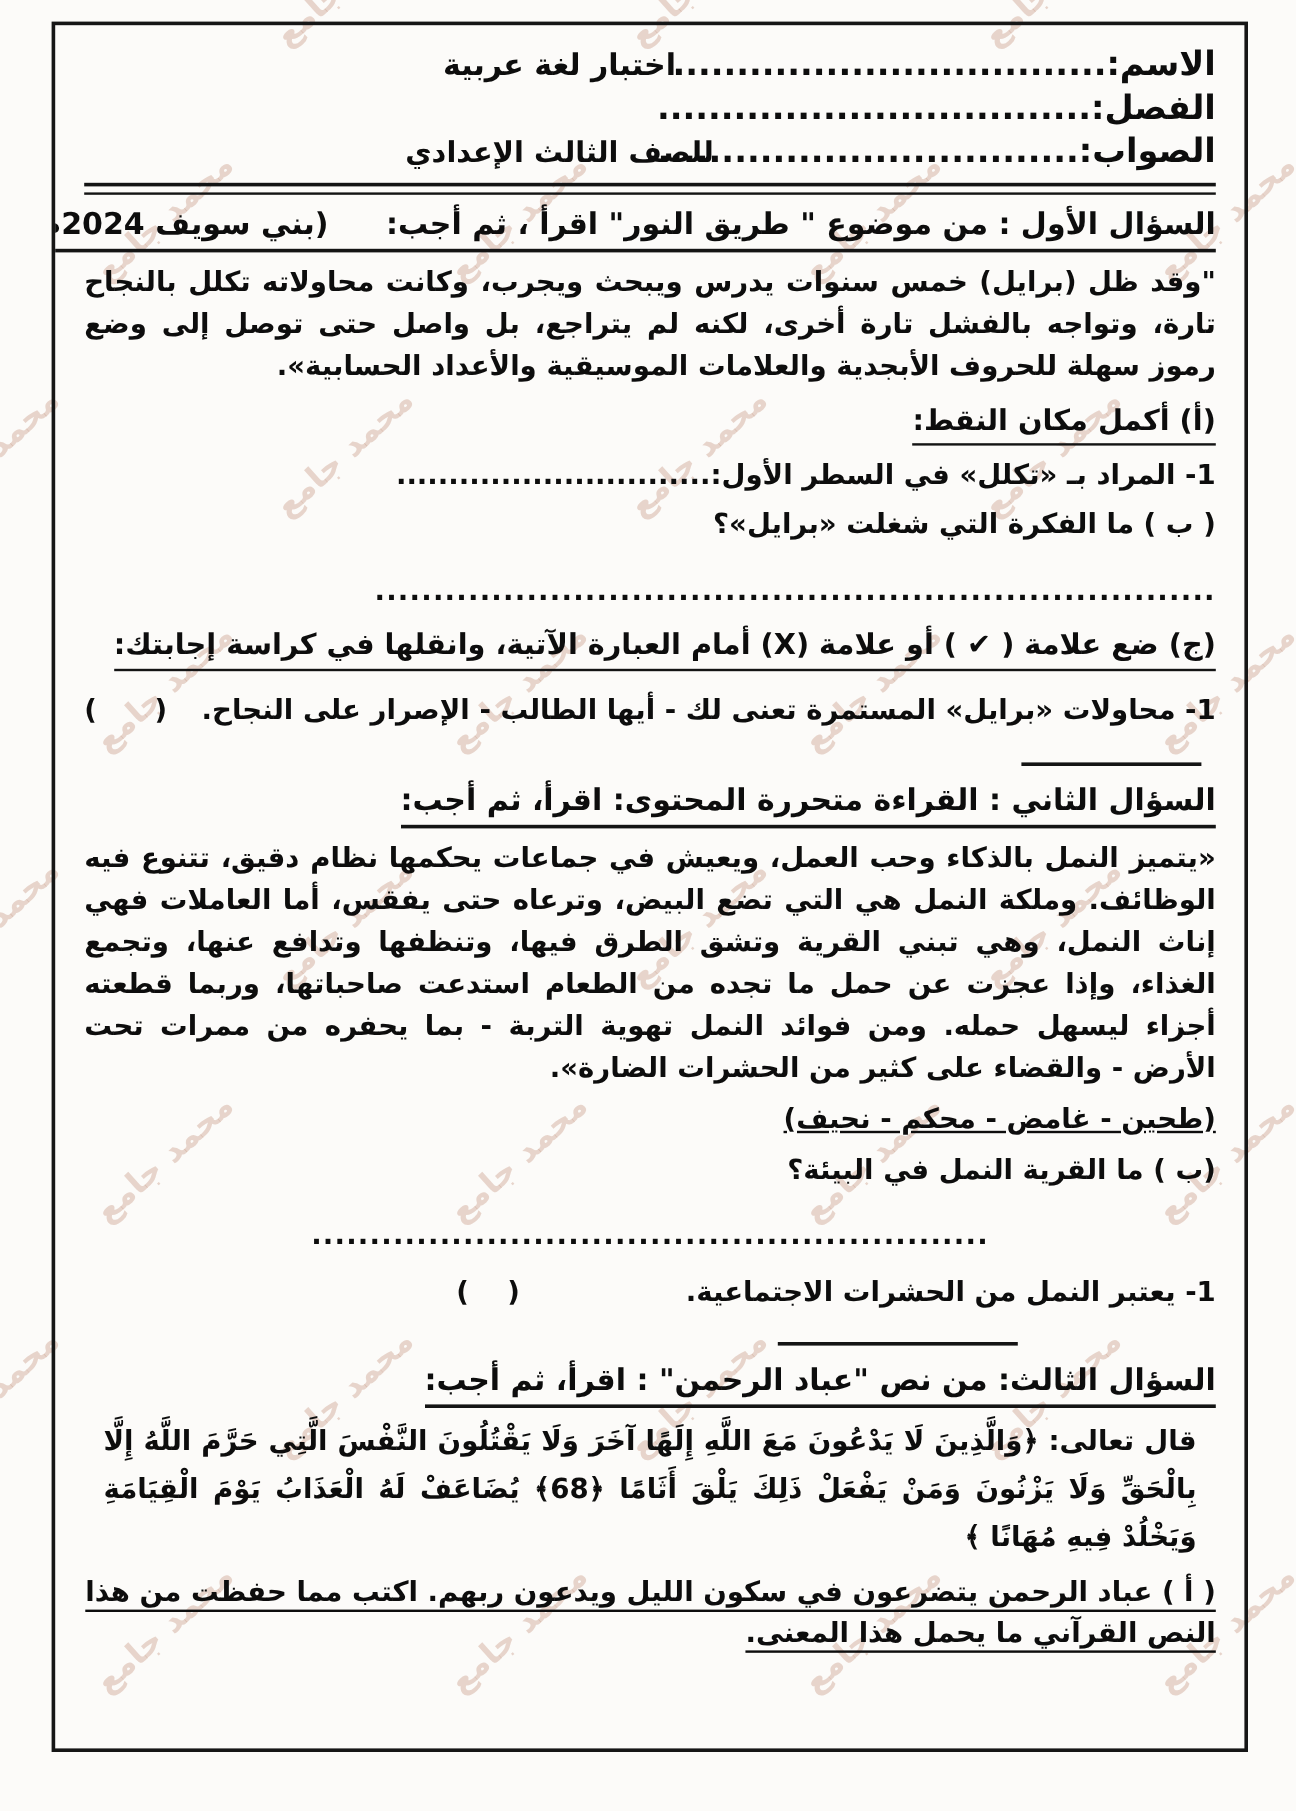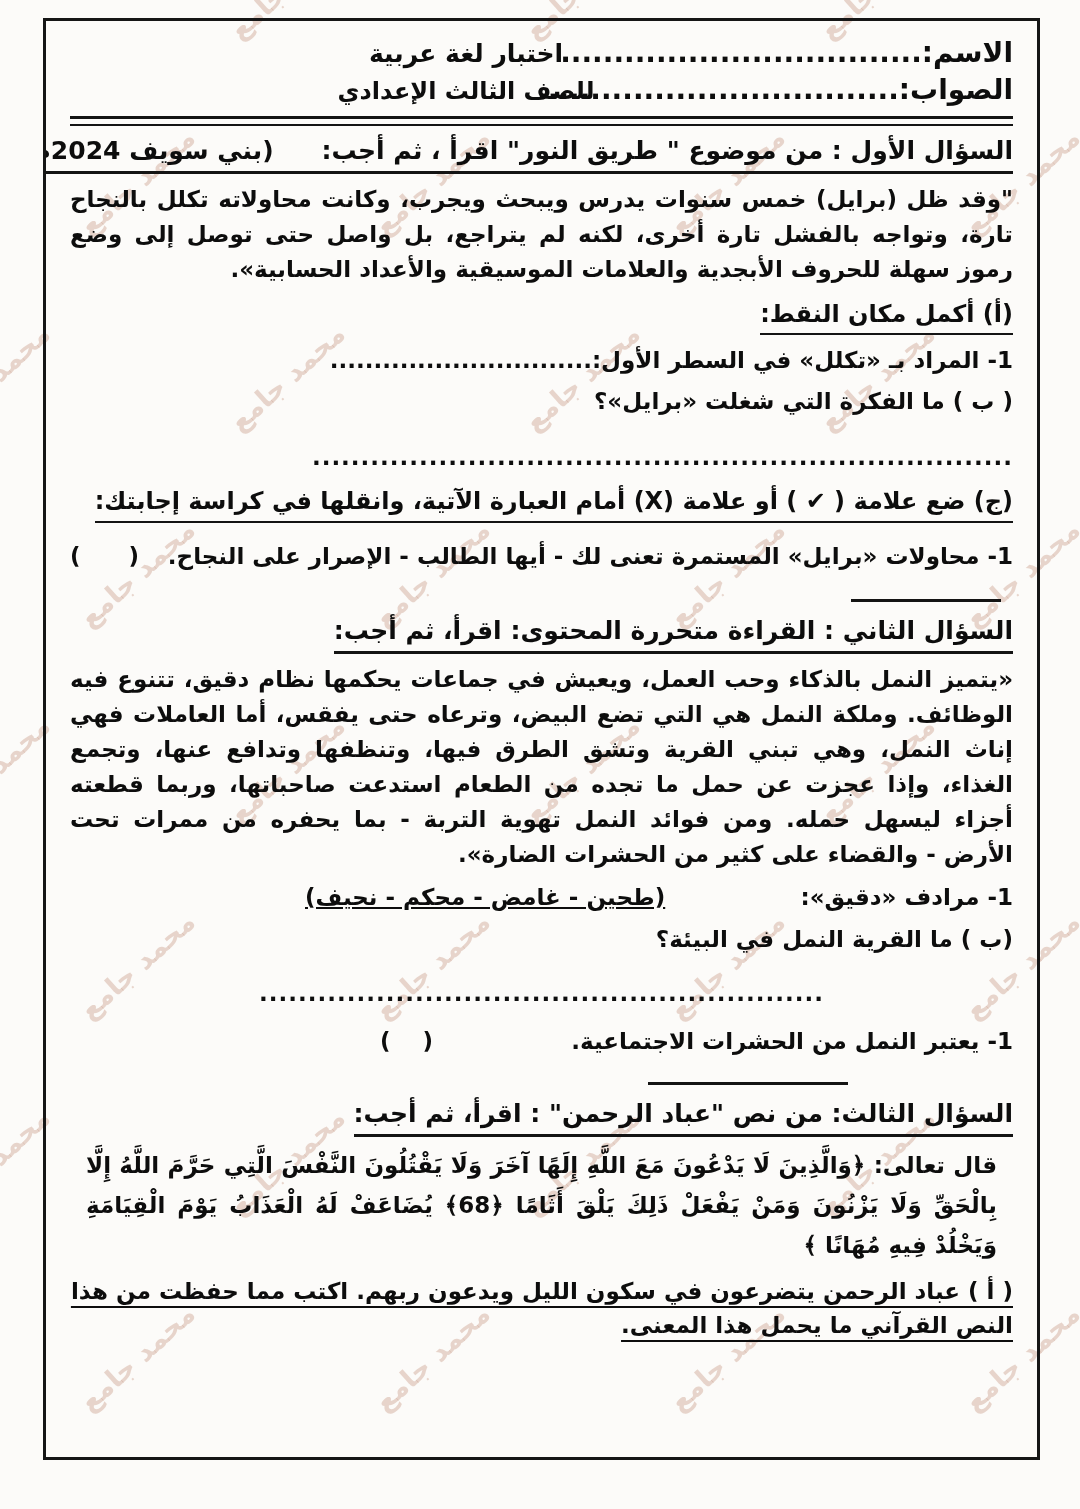--- a/index.html
+++ b/index.html
@@ -83,20 +83,27 @@
   <div>
     <div class="hrow">
       <div class="hlabel">
         <span>الاسم:</span><span class="hdots">..................................</span>
       </div>
       <div class="hcenter">اختبار لغة عربية</div>
       <div></div>
     </div>
     <div class="hrow">
       <div class="hlabel">
+        <span>الفصل:</span><span class="hdots">..................................</span>
+      </div>
+      <div class="hcenter"></div>
+      <div></div>
+    </div>
+    <div class="hrow">
+      <div class="hlabel">
         <span>الصواب:</span><span class="hdots">..................................</span>
       </div>
       <div class="hcenter" style="font-size:24px">للصف الثالث الإعدادي</div>
       <div></div>
     </div>
   </div>
   <div class="dline"></div>
 
   <section>
     <div class="qtitle">
@@ -118,21 +125,20 @@
   </section>
 
   <div class="divider d1"></div>
 
   <section>
     <div class="qtitle">
       <span>السؤال الثاني : القراءة متحررة المحتوى: اقرأ، ثم أجب:</span>
     </div>
     <p class="passage">«يتميز النمل بالذكاء وحب العمل، ويعيش في جماعات يحكمها نظام دقيق، تتنوع فيه الوظائف. وملكة النمل هي التي تضع البيض، وترعاه حتى يفقس، أما العاملات فهي إناث النمل، وهي تبني القرية وتشق الطرق فيها، وتنظفها وتدافع عنها، وتجمع الغذاء، وإذا عجزت عن حمل ما تجده من الطعام استدعت صاحباتها، وربما قطعته أجزاء ليسهل حمله. ومن فوائد النمل تهوية التربة - بما يحفره من ممرات تحت الأرض - والقضاء على كثير من الحشرات الضارة».</p>
     <div class="row-split pad-mc1">
-      <span>1- مرادف «دقيق»:</span>
       <span class="choice">(طحين - غامض - محكم - نحيف)</span>
     </div>
     <div class="item">(ب ) ما القرية النمل في البيئة؟</div>
     <div class="ansdots center">..........................................................</div>
     <div class="row-split pad-c1" style="margin-top:14px">
       <span>1- يعتبر النمل من الحشرات الاجتماعية.</span>
       <span class="brk">(    )</span>
     </div>
   </section>
 

